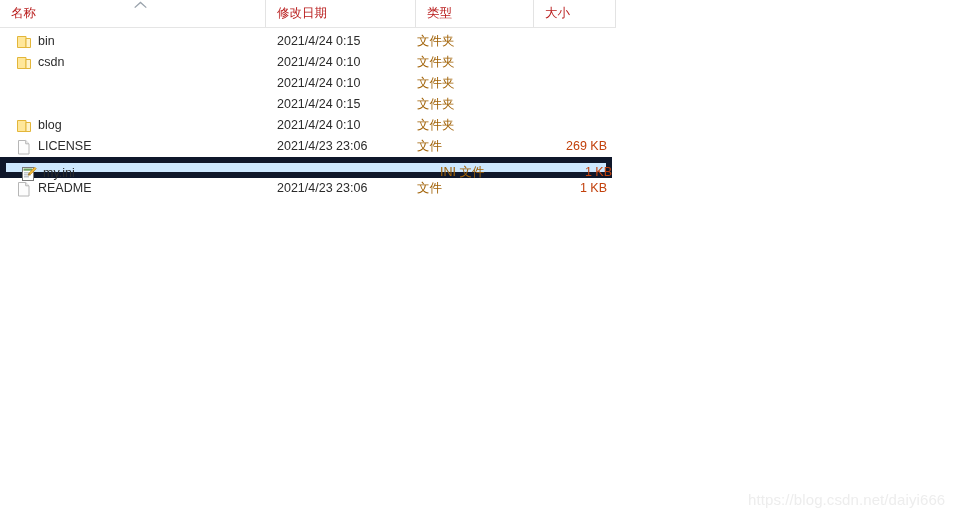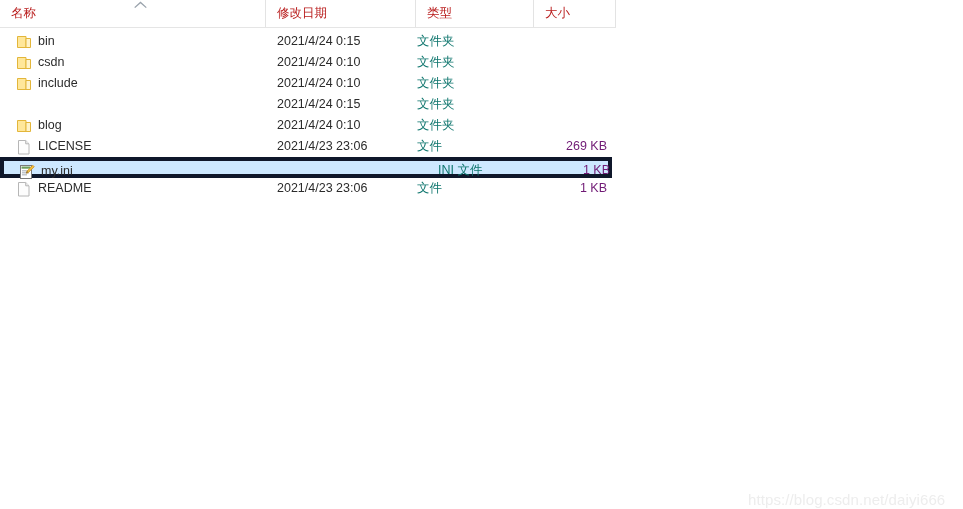--- a/index.html
+++ b/index.html
@@ -79,40 +79,40 @@
   }
   .row {
     position: relative;
     height: 21px;
     width: 612px;
     box-sizing: border-box;
     cursor: default;
   }
   .row.selected {
     background: #cde8ff;
-    border: 4px solid #0f172a;
+    border: 6px solid #0f172a;
   }
 
   .cell {
     position: absolute;
     top: 0;
     height: 21px;
     line-height: 21px;
     font-size: 12.5px;
     color: #2b2b2b;
     white-space: nowrap;
     overflow: hidden;
     box-sizing: border-box;
   }
   .row.selected .cell { line-height: 19px; }
 
   .c-name { left: 16px;  width: 245px; }
   .c-date { left: 277px; width: 136px; color:#2b2b2b; }
-  .c-type { left: 417px; width: 112px; color:#0f766e; }
-  .c-size { left: 500px; width: 107px; text-align: right; color:#701a75; }
+  .c-type { left: 417px; width: 112px; color:#a16207; }
+  .c-size { left: 500px; width: 107px; text-align: right; color:#c2410c; }
   .row.selected .c-name { left: 15px; }
   .row.selected .c-date { left: 276px; }
   .row.selected .c-type { left: 416px; margin-left: 18px; }
   .row.selected .c-size { left: 499px; }
 
   .name-inner {
     display: flex;
     align-items: center;
     height: 21px;
   }
@@ -188,29 +188,20 @@
                 <path d="M10 4.5 h4.5 v9 h-4.5 z" fill="#fff3c9" stroke="#e3b63a" stroke-width="1"></path>
               </svg></span>
             <span class="name-text">csdn</span>
           </span>
         </div>
         <div class="cell c-date">2021/4/24 0:10</div>
         <div class="cell c-type">文件夹</div>
         <div class="cell c-size"></div>
       </div>
       <div class="row">
-        <div class="cell c-name">
-          <span class="name-inner">
-            <span class="icon-box"><svg viewBox="0 0 16 16" width="16" height="16">
-                <path d="M1.5 2.5 h8.5 v11 h-8.5 z" fill="#ffe79a" stroke="#e3b63a" stroke-width="1"></path>
-                <path d="M10 4.5 h4.5 v9 h-4.5 z" fill="#fff3c9" stroke="#e3b63a" stroke-width="1"></path>
-              </svg></span>
-            <span class="name-text">include</span>
-          </span>
-        </div>
         <div class="cell c-date">2021/4/24 0:10</div>
         <div class="cell c-type">文件夹</div>
         <div class="cell c-size"></div>
       </div>
       <div class="row">
         <div class="cell c-date">2021/4/24 0:15</div>
         <div class="cell c-type">文件夹</div>
         <div class="cell c-size"></div>
       </div>
       <div class="row">

